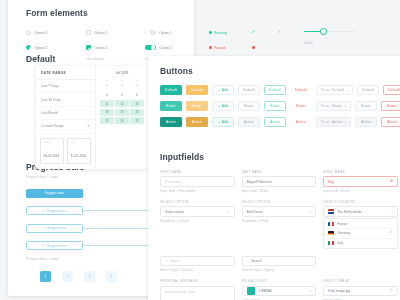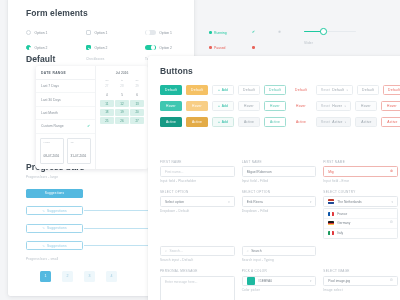--- a/index.html
+++ b/index.html
@@ -519,20 +519,21 @@
               <span>Active</span>
             </div>
             <div class="btn out-red">
               <span>Active</span>
             </div>
           </div>
         </div>
     </div>
 
     <div id="inputfields">
+      <div class="sec-title">Inputfields</div>
 
       <div class="if-grid">
 
         <div class="fld">
           <span class="lbl-mini">FIRST NAME</span>
           <div class="inp ph">
             <span>First name...</span>
           </div>
           <span class="caption hint">Input field - Placeholder</span>
         </div>

